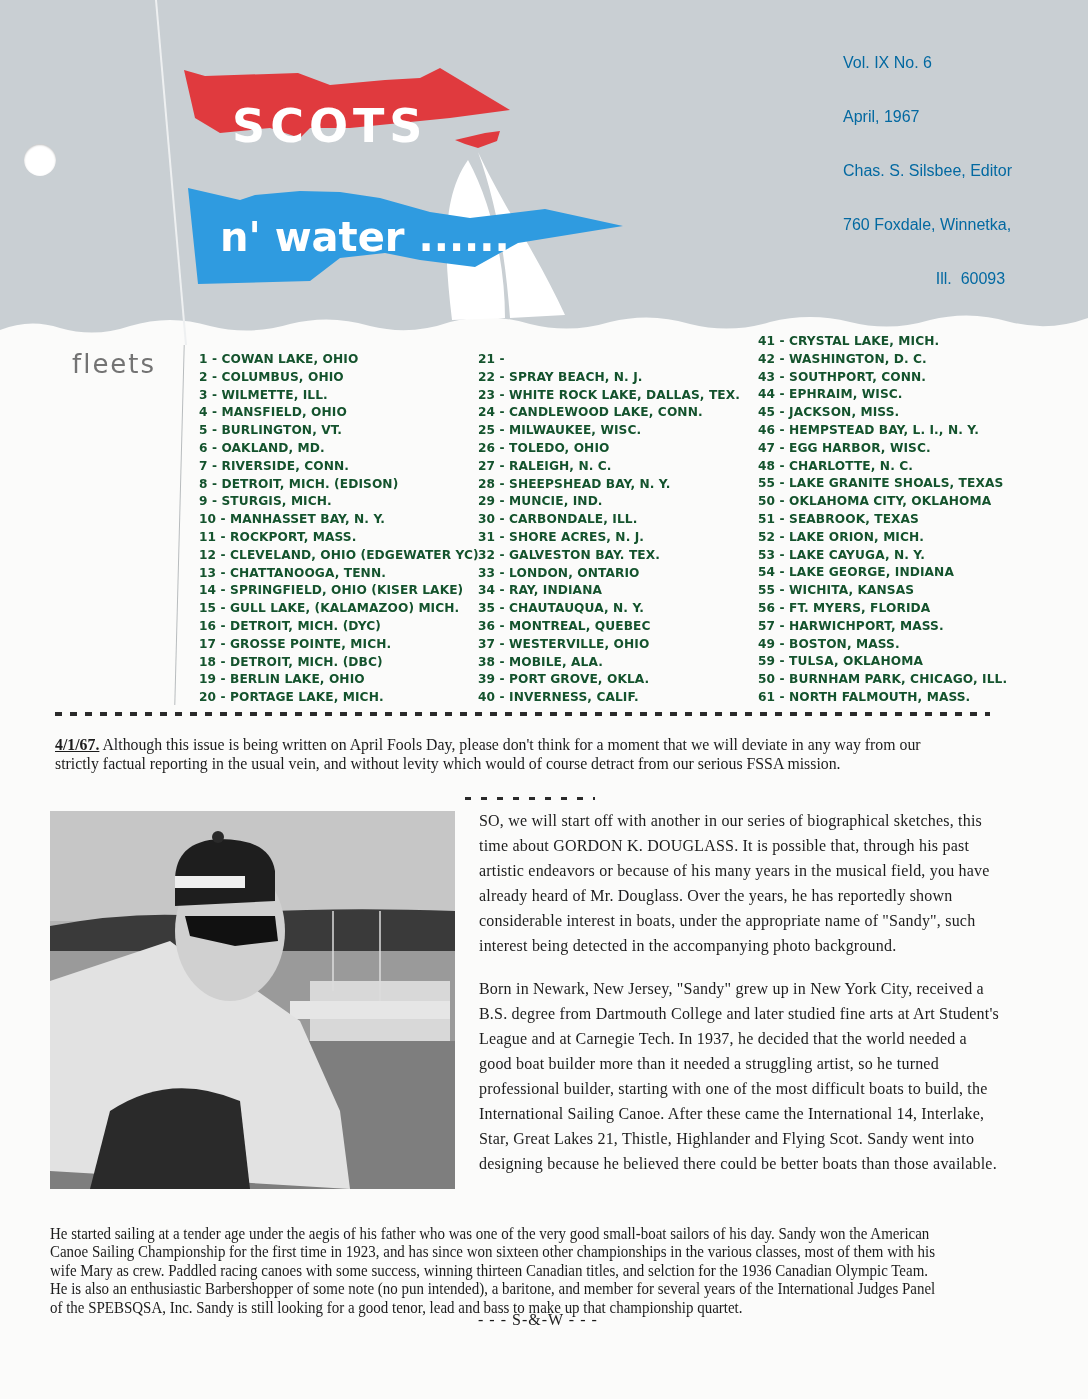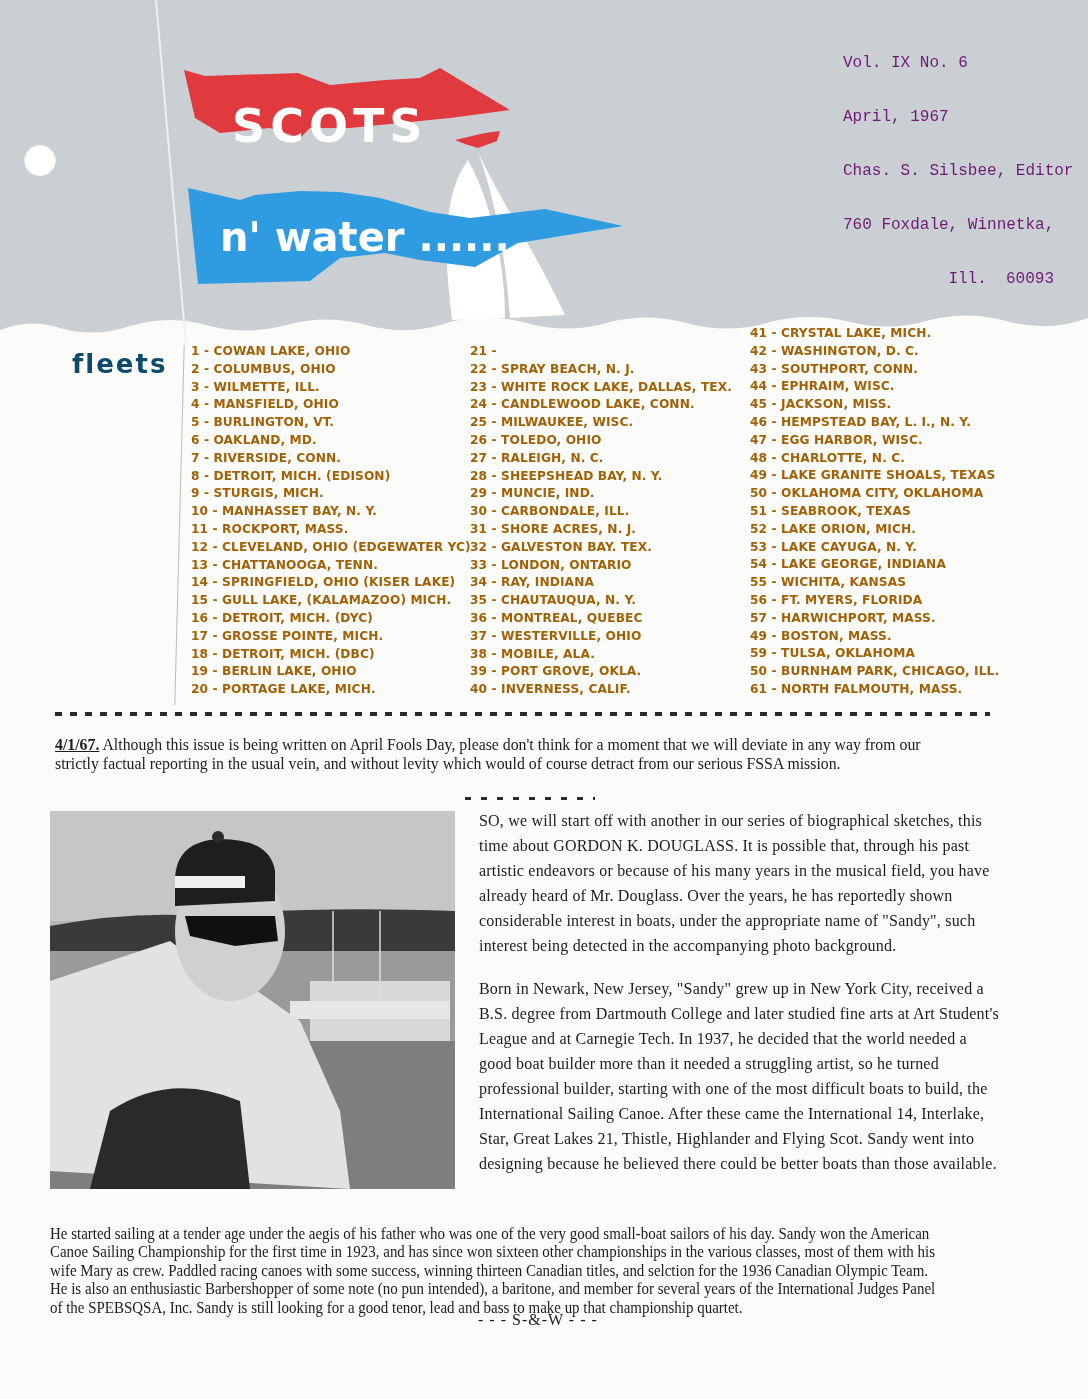--- a/index.html
+++ b/index.html
@@ -14,35 +14,35 @@
     background: #c9cfd3;
   }
   .banner svg { position: absolute; left: 0; top: 0; }
   .punch-hole {
     position: absolute; left: 24px; top: 144px; width: 32px; height: 32px;
     border-radius: 50%; background: #ffffff;
     box-shadow: inset 0 1px 2px rgba(0,0,0,0.25);
   }
   .masthead-info {
     position: absolute; left: 843px; top: 18px;
-    font-family: Liberation Mono, monospace; font-size: 16px; line-height: 18px;
-    color: #701a75; white-space: pre;
+    font-family: Liberation Sans, sans-serif; font-size: 16px; line-height: 18px;
+    color: #0369a1; white-space: pre;
   }
   .masthead-info div { margin: 0; }
   .masthead-info .indent { padding-left: 86px; text-align: center; }
 
   .fleets-label {
     position: absolute; left: 72px; top: 349px;
-    font-family: "DejaVu Sans", sans-serif; font-size: 26px; color: #0c4a6e;
-    letter-spacing: 2px; font-weight: bold;
+    font-family: "DejaVu Sans", sans-serif; font-size: 26px; color: #737373;
+    letter-spacing: 2px; font-weight: normal;
   }
   .fleet-col {
-    position: absolute; margin: 0; padding: 0; list-style: none;
+    position: absolute; margin: 8px; padding: 0; list-style: none;
     font-family: "DejaVu Sans", sans-serif; font-weight: bold;
-    font-size: 12.2px; line-height: 17.8px; color: #a16207; letter-spacing: 0.1px;
+    font-size: 12.2px; line-height: 17.8px; color: #14532d; letter-spacing: 0.1px;
   }
   .fleet-col li { white-space: nowrap; }
   .col1 { left: 191px; top: 343px; }
   .col2 { left: 470px; top: 343px; }
   .col3 { left: 750px; top: 325px; }
 
   .vline {
     position: absolute; width: 1px; background: #b8bcbe;
   }
 
@@ -166,21 +166,21 @@
 
 <ul class="fleet-col col3">
   <li>41 - CRYSTAL LAKE, MICH.</li>
   <li>42 - WASHINGTON, D. C.</li>
   <li>43 - SOUTHPORT, CONN.</li>
   <li>44 - EPHRAIM, WISC.</li>
   <li>45 - JACKSON, MISS.</li>
   <li>46 - HEMPSTEAD BAY, L. I., N. Y.</li>
   <li>47 - EGG HARBOR, WISC.</li>
   <li>48 - CHARLOTTE, N. C.</li>
-  <li>49 - LAKE GRANITE SHOALS, TEXAS</li>
+  <li>55 - LAKE GRANITE SHOALS, TEXAS</li>
   <li>50 - OKLAHOMA CITY, OKLAHOMA</li>
   <li>51 - SEABROOK, TEXAS</li>
   <li>52 - LAKE ORION, MICH.</li>
   <li>53 - LAKE CAYUGA, N. Y.</li>
   <li>54 - LAKE GEORGE, INDIANA</li>
   <li>55 - WICHITA, KANSAS</li>
   <li>56 - FT. MYERS, FLORIDA</li>
   <li>57 - HARWICHPORT, MASS.</li>
   <li>49 - BOSTON, MASS.</li>
   <li>59 - TULSA, OKLAHOMA</li>

